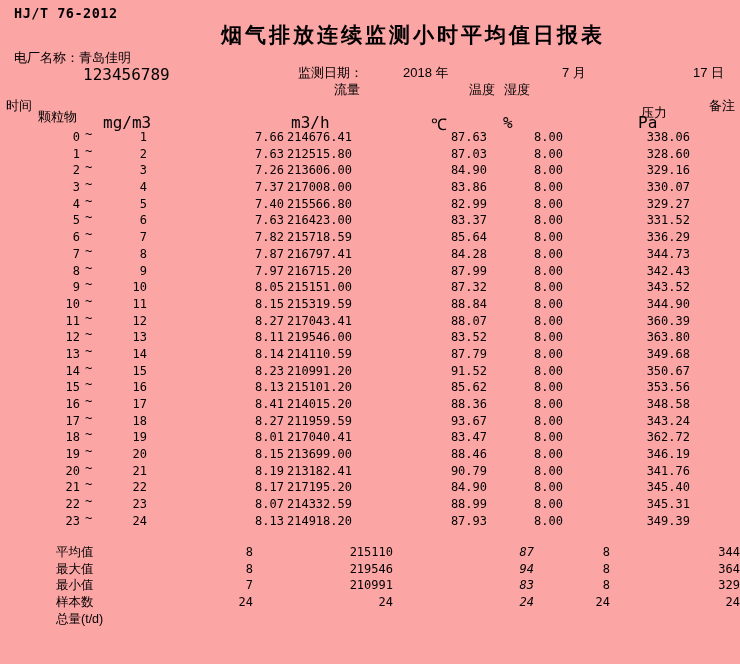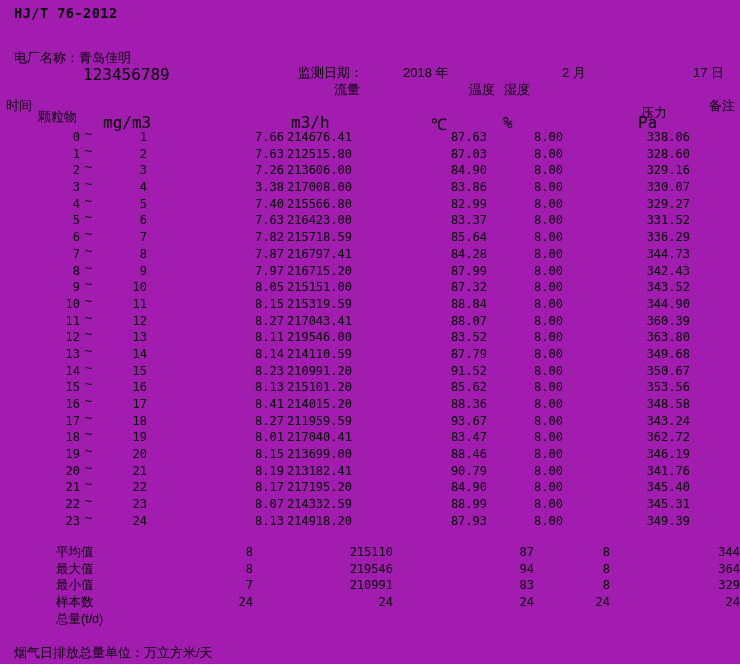--- a/index.html
+++ b/index.html
@@ -1,16 +1,16 @@
 <!DOCTYPE html>
 <html><head>
 <meta charset="utf-8">
 <style>
   html,body{margin:0;padding:0;background:#fff;}
-  .page{position:relative;width:740px;height:664px;background:#a21caf;color:#000;
+  .page{position:relative;width:740px;height:664px;background:#fca5a5;color:#000;
         font-family:"Liberation Sans",sans-serif;overflow:hidden;}
   .abs{position:absolute;white-space:nowrap;}
   .num{font-family:"DejaVu Sans Mono",monospace;font-size:16px;}
   .cjk{font-size:13px;}
 
   .std{left:14px;top:5px;font-family:"DejaVu Sans Mono",monospace;font-size:13.5px;font-weight:bold;letter-spacing:.5px;}
   .title{left:221px;top:21px;font-size:21px;font-weight:bold;letter-spacing:3px;}
   .plant{left:14px;top:49px;}
   .tick{left:16px;top:57px;font-family:"DejaVu Sans Mono",monospace;font-size:12px;}
   .code{left:83px;top:65px;}
@@ -41,39 +41,40 @@
   .c-to{right:593px;}
   .c-pm{right:456px;}
   .c-flow{right:388px;}
   .c-temp{right:253px;}
   .c-hum{right:177px;}
   .c-press{right:50px;}
 
   .s-label{position:absolute;left:14px;font-size:12.5px;font-family:"Liberation Sans",sans-serif;white-space:nowrap;line-height:16.7px;}
   .s-pm{right:529px;}
   .s-flow{right:389px;}
-  .s-temp{right:248px;}
+  .s-temp{right:248px;font-style:italic;}
   .s-hum{right:172px;}
   .s-press{right:42px;}
 
   .footer{left:14px;top:644px;}
 </style>
 </head>
 <body>
 
 <div class="page">
 
   <div class="abs std">HJ/T 76-2012</div>
+  <div class="abs title">烟气排放连续监测小时平均值日报表</div>
 
   <div class="abs plant cjk">电厂名称：青岛佳明</div>
   <div class="abs tick">`</div>
   <div class="abs code num">123456789</div>
   <div class="abs date-label cjk">监测日期：</div>
   <div class="abs year cjk">2018 年</div>
-  <div class="abs month cjk">2 月</div>
+  <div class="abs month cjk">7 月</div>
   <div class="abs day cjk">17 日</div>
 
   <div class="abs h-pm cjk">颗粒物</div>
   <div class="abs h-flow cjk">流量</div>
   <div class="abs h-temp cjk">温度</div>
   <div class="abs h-hum cjk">湿度</div>
   <div class="abs h-press cjk">压力</div>
   <div class="abs h-time cjk">时间</div>
   <div class="abs h-remark cjk">备注</div>
 
@@ -111,21 +112,21 @@
       <span class="cell c-pm">7.26</span>
       <span class="cell c-flow">213606.00</span>
       <span class="cell c-temp">84.90</span>
       <span class="cell c-hum">8.00</span>
       <span class="cell c-press">329.16</span>
     </div>
       <div class="row">
       <span class="cell c-from">3</span>
       <span class="cell c-tilde">~</span>
       <span class="cell c-to">4</span>
-      <span class="cell c-pm">3.38</span>
+      <span class="cell c-pm">7.37</span>
       <span class="cell c-flow">217008.00</span>
       <span class="cell c-temp">83.86</span>
       <span class="cell c-hum">8.00</span>
       <span class="cell c-press">330.07</span>
     </div>
       <div class="row">
       <span class="cell c-from">4</span>
       <span class="cell c-tilde">~</span>
       <span class="cell c-to">5</span>
       <span class="cell c-pm">7.40</span>
@@ -362,15 +363,14 @@
       <div class="row">
       <span class="s-label">总量(t/d)</span>
       <span class="cell s-pm"></span>
       <span class="cell s-flow"></span>
       <span class="cell s-temp"></span>
       <span class="cell s-hum"></span>
       <span class="cell s-press"></span>
     </div>
     </div>
 
-  <div class="abs footer cjk">烟气日排放总量单位：万立方米/天</div>
 
 </div>
 
 </body></html>

